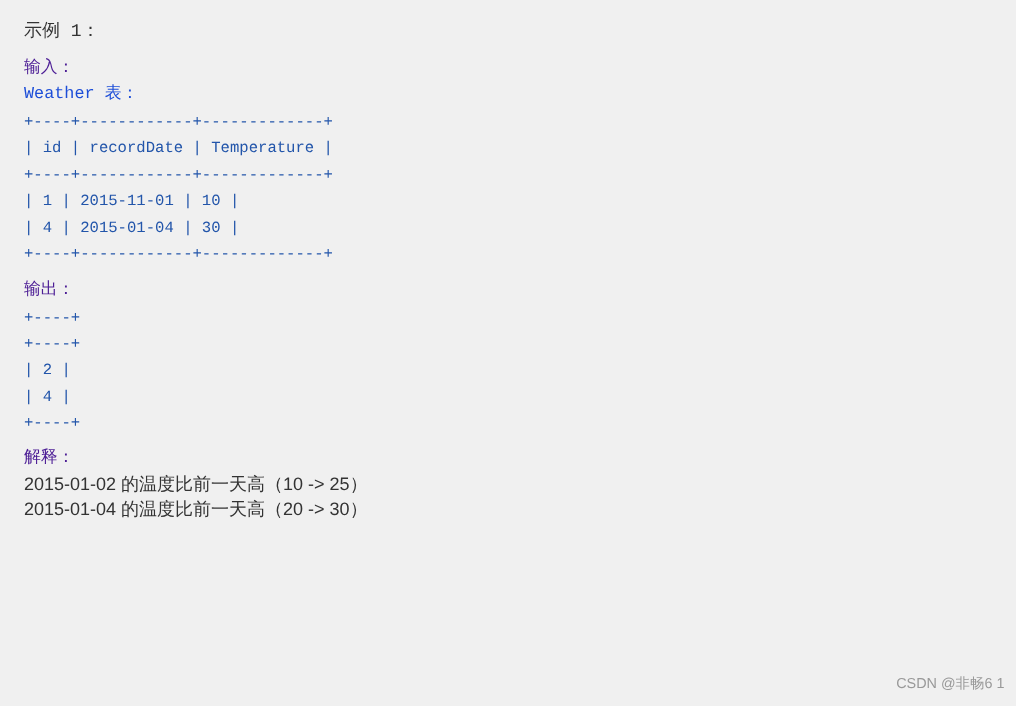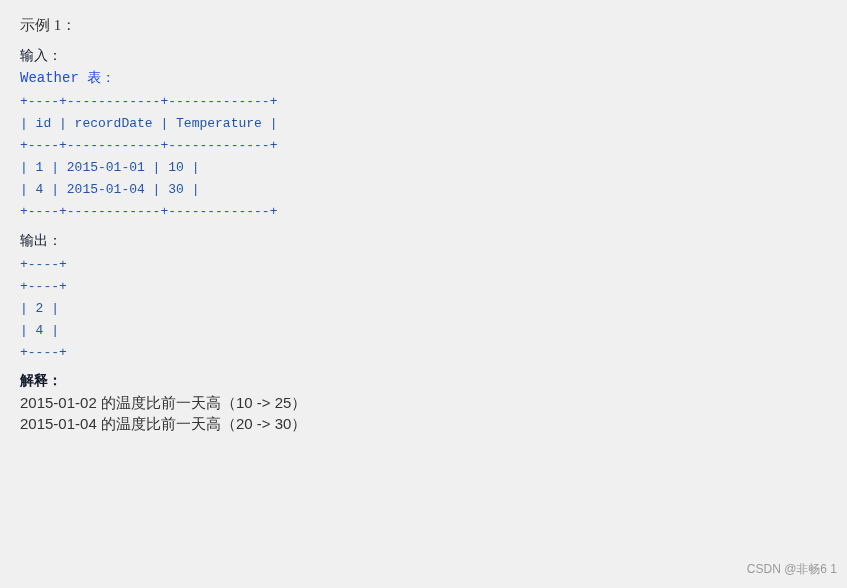--- a/index.html
+++ b/index.html
@@ -13,28 +13,28 @@
       font-family: 'Courier New', Courier, monospace;
       font-size: 14px;
       color: #333;
       width: 847px;
       min-height: 588px;
       padding: 16px 20px;
     }
 
     .section-title {
       color: #333;
-      font-family: Liberation Serif, serif;
+      font-family: Liberation Mono, monospace;
       font-size: 15px;
       font-weight: normal;
       margin-bottom: 12px;
     }
 
     .sub-label {
-      color: #0f172a;
+      color: #4c1d95;
       font-family: Arial, sans-serif;
       font-size: 14px;
       margin-bottom: 4px;
     }
 
     .table-name {
       color: #1d4ed8;
       margin-bottom: 4px;
     }
 
@@ -64,37 +64,36 @@
     .code-line {
       display: block;
     }
 
     .output-section {
       margin-top: 8px;
     }
 
     .explanation-section {
       margin-top: 8px;
-      font-weight: bold;
     }
   </style>
 </head>
 <body>
 
 <div class="section-title">示例 1：</div>
 
 <div class="sub-label">输入：</div>
 
 <div class="table-name">Weather 表：</div>
 
 <div class="code-block">
   <span class="code-line">+----+------------+-------------+</span>
   <span class="code-line">| id | recordDate | Temperature |</span>
   <span class="code-line">+----+------------+-------------+</span>
-  <span class="code-line">| 1  | 2015-01-01 | 10          |</span>
+  <span class="code-line">| 1  | 2015-11-01 | 10          |</span>
   <span class="code-line">| 4  | 2015-01-04 | 30          |</span>
   <span class="code-line">+----+------------+-------------+</span>
 </div>
 
 <div class="sub-label output-section">输出：</div>
 
 <div class="code-block">
   <span class="code-line">+----+</span>
   <span class="code-line">+----+</span>
   <span class="code-line">| 2  |</span>

